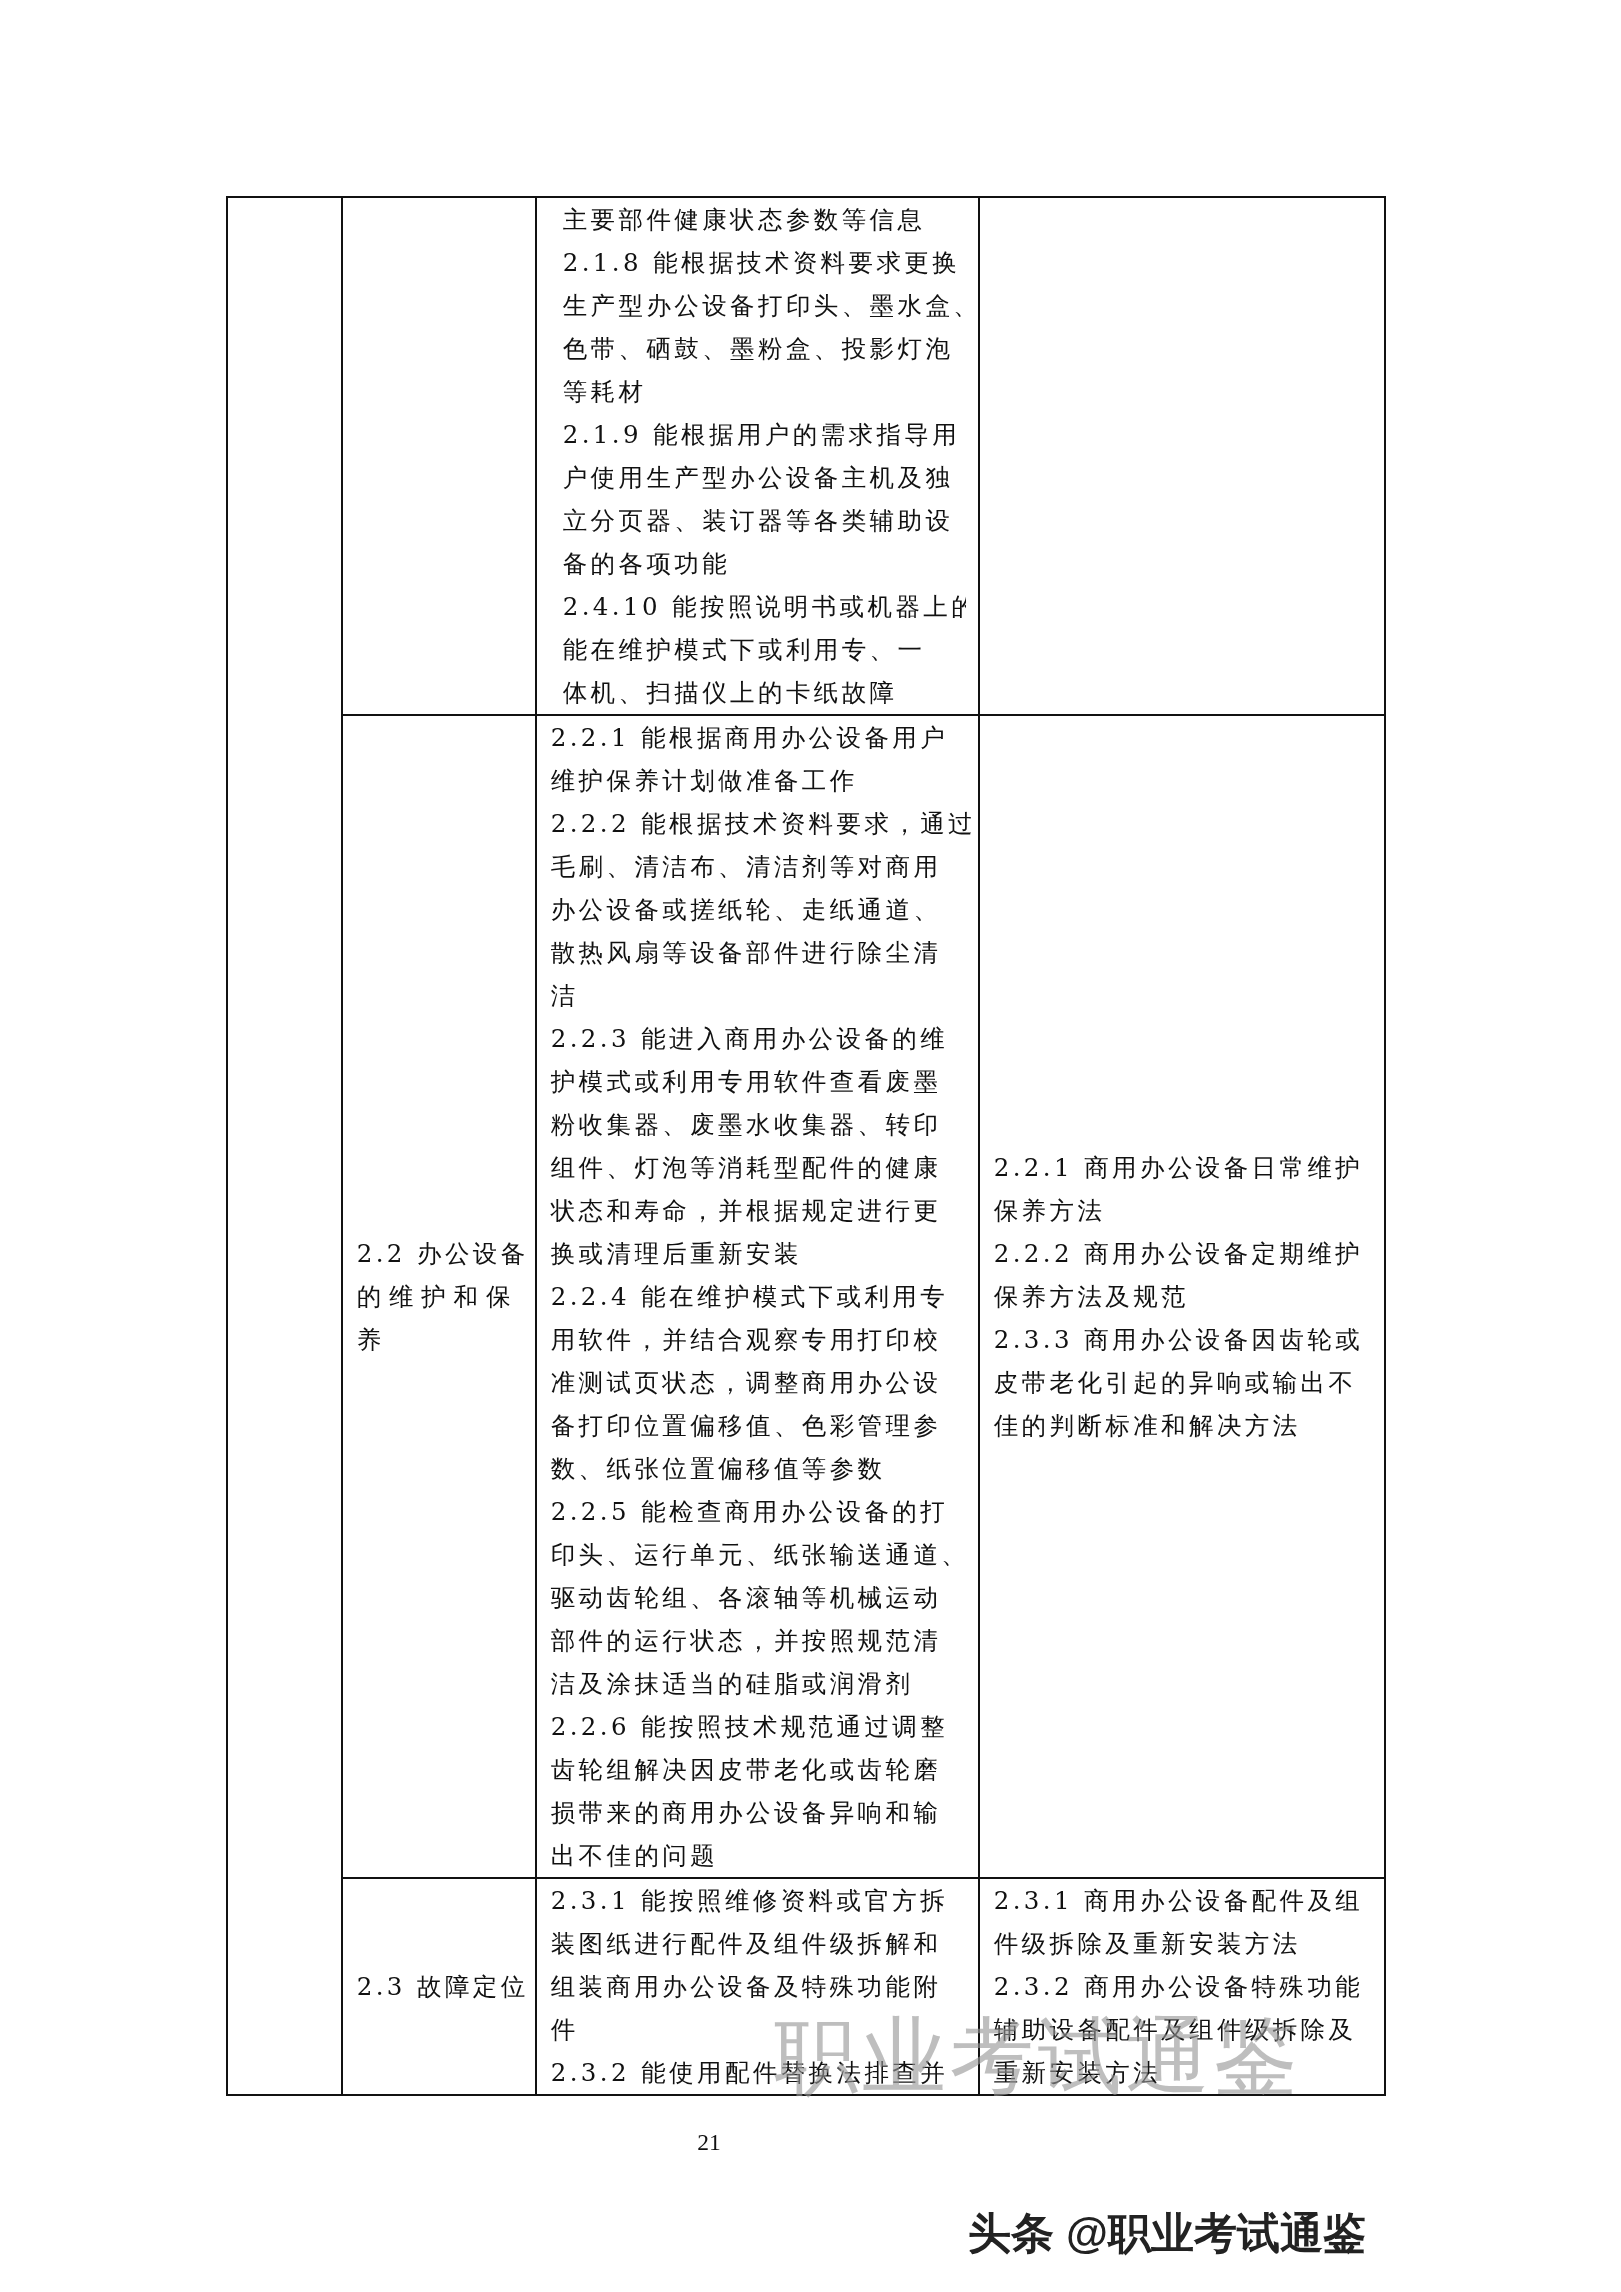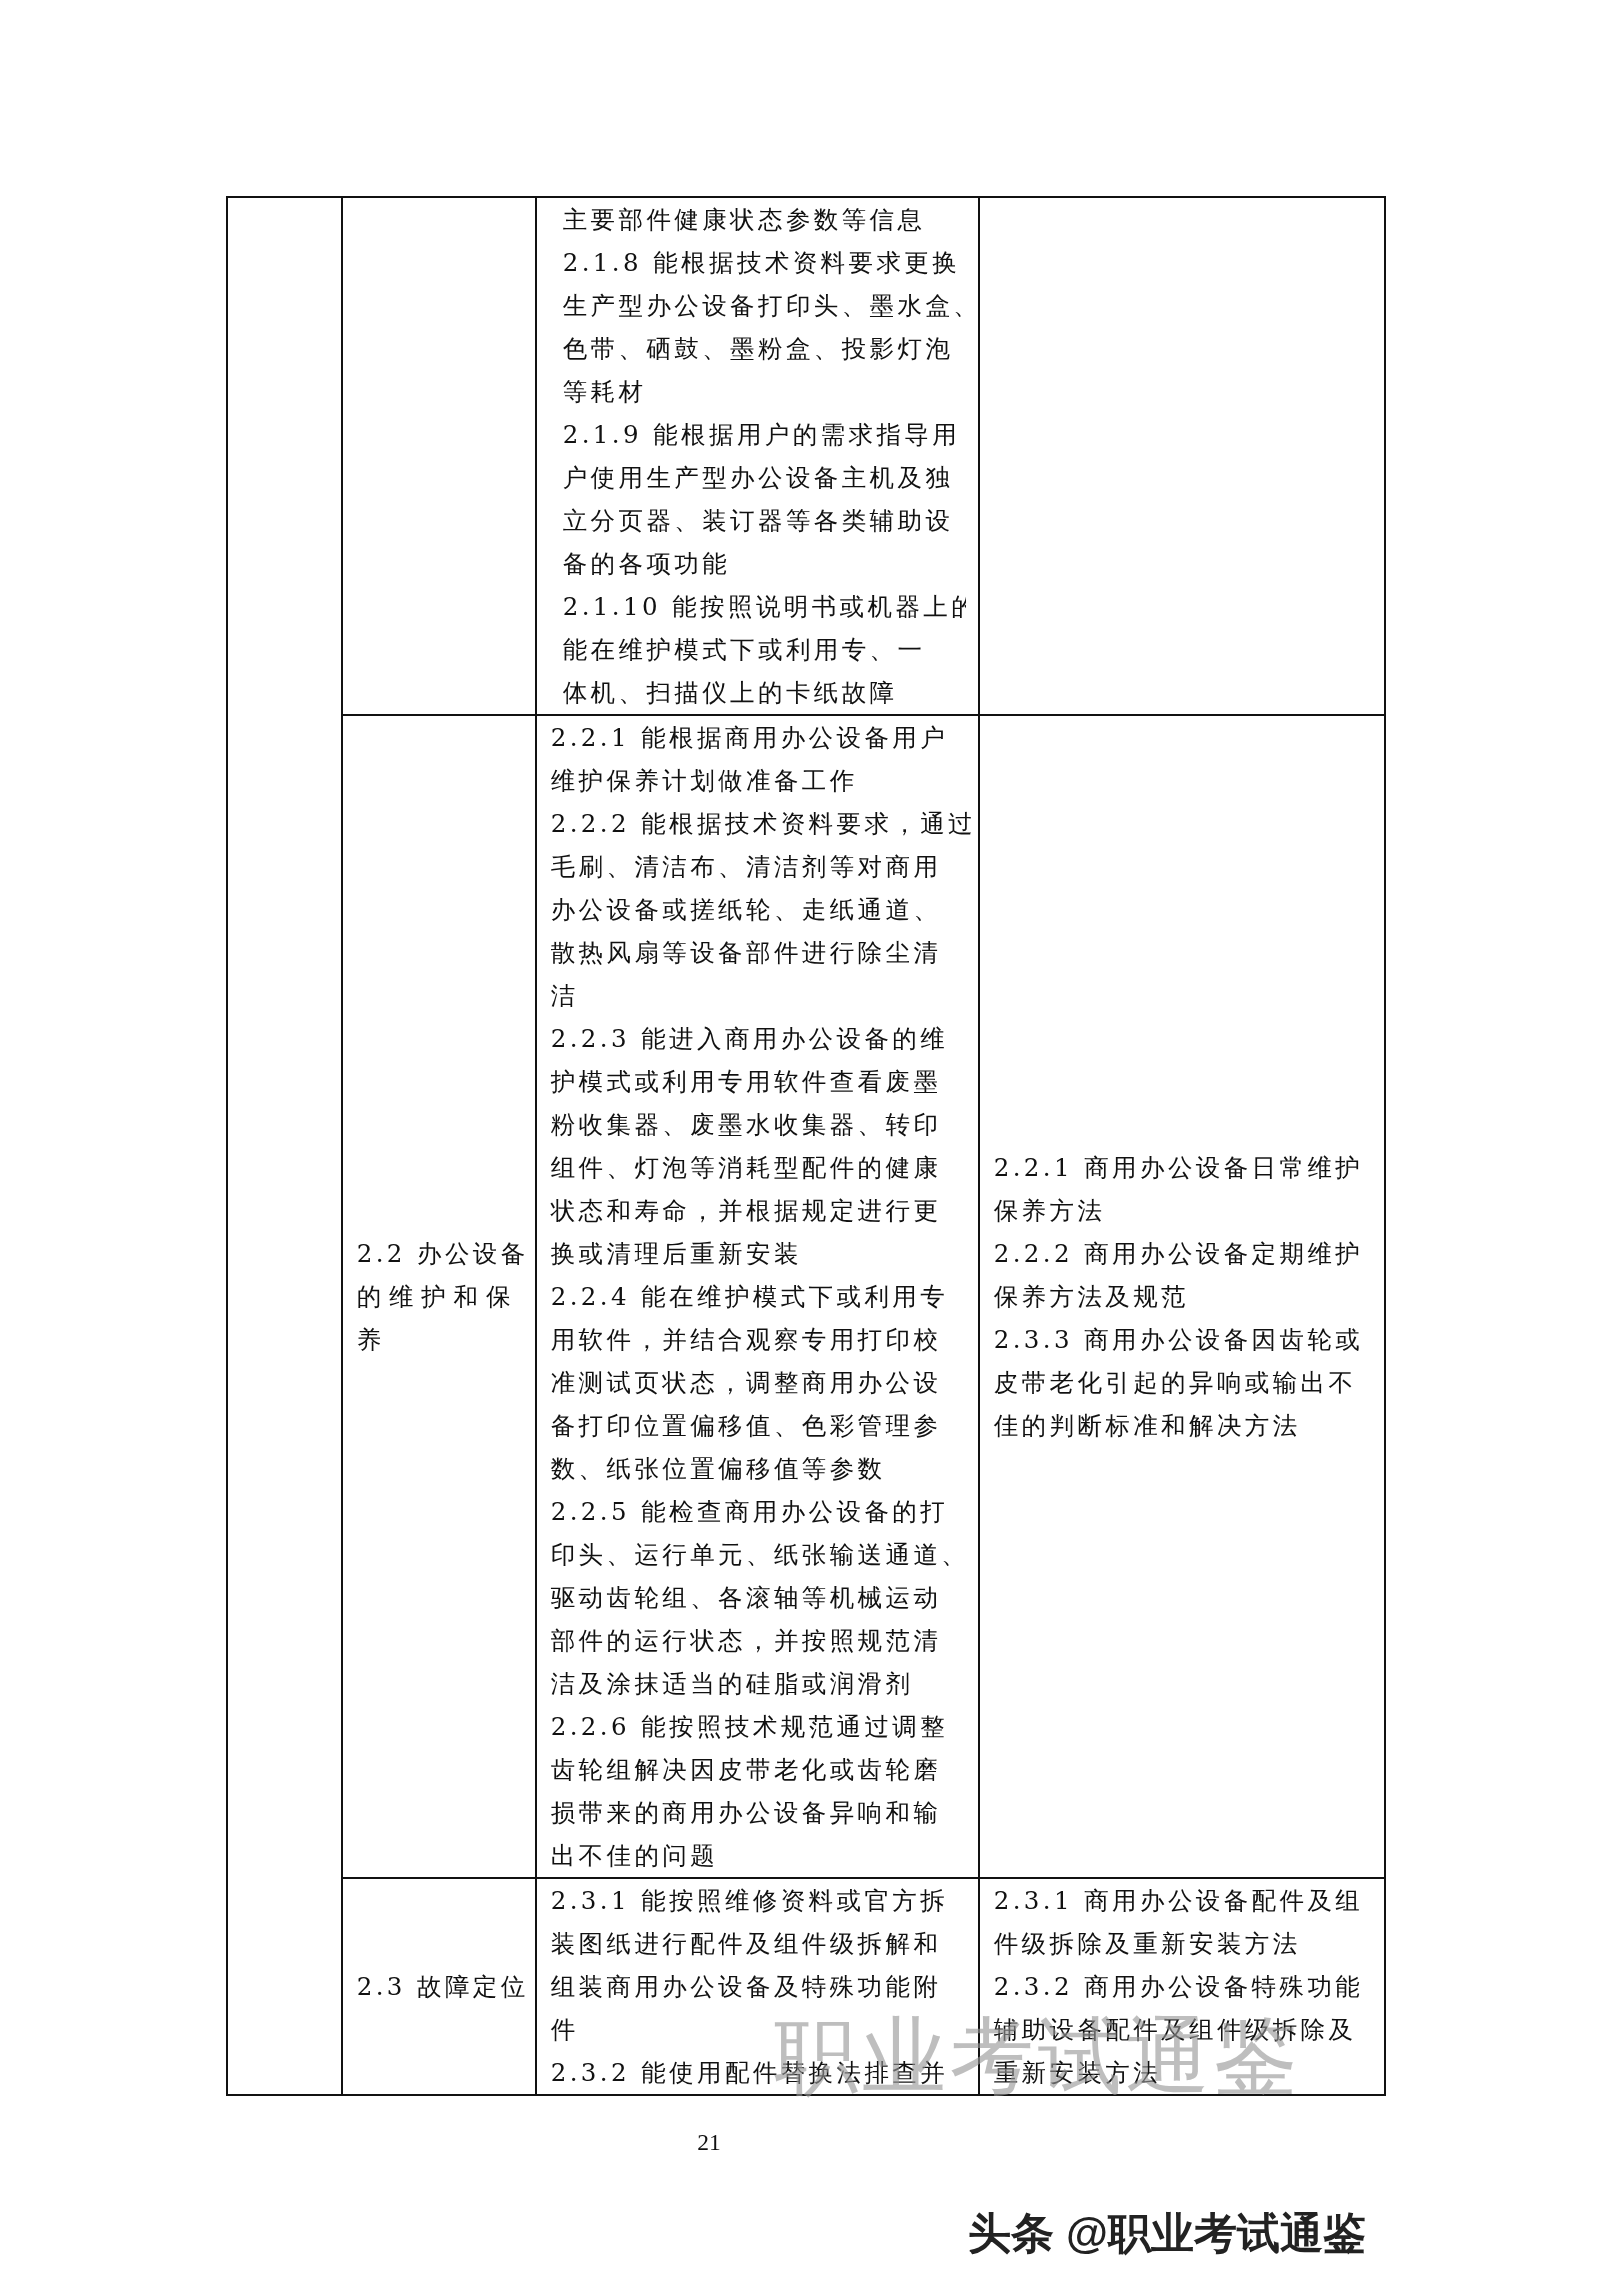--- a/index.html
+++ b/index.html
@@ -69,21 +69,21 @@
       <div class="cell-clip">
         <span class="line">主要部件健康状态参数等信息</span>
         <span class="line">2.1.8 能根据技术资料要求更换</span>
         <span class="line">生产型办公设备打印头、墨水盒、</span>
         <span class="line">色带、硒鼓、墨粉盒、投影灯泡</span>
         <span class="line">等耗材</span>
         <span class="line">2.1.9 能根据用户的需求指导用</span>
         <span class="line">户使用生产型办公设备主机及独</span>
         <span class="line">立分页器、装订器等各类辅助设</span>
         <span class="line">备的各项功能</span>
-        <span class="line">2.1.10 能按照说明书或机器上的</span>
+        <span class="line">2.4.10 能按照说明书或机器上的</span>
         <span class="line">能在维护模式下或利用专、一</span>
         <span class="line">体机、扫描仪上的卡纸故障</span>
       </div>
     </td>
     <td></td>
   </tr>
   <tr class="row2">
     <td class="mid">
       <span class="line">2.2 办公设备</span>
       <span class="line" style="letter-spacing:7.8px">的维护和保</span>

